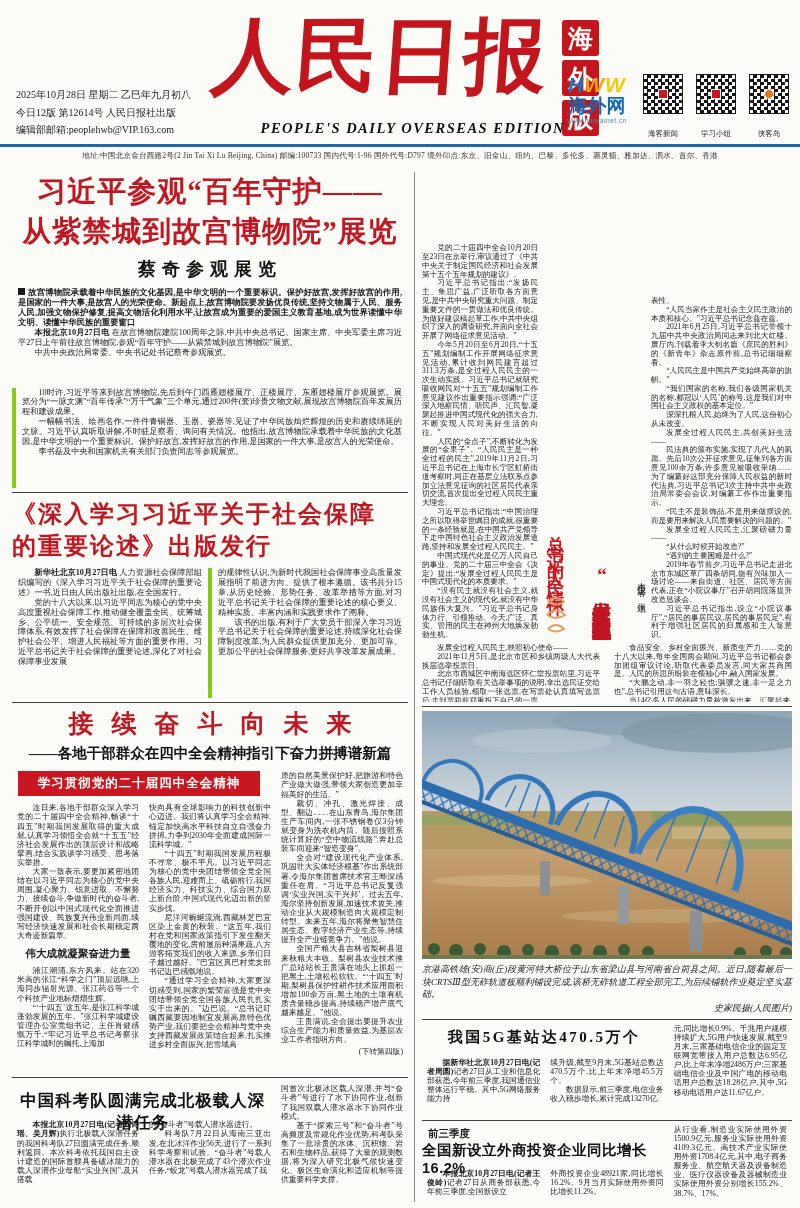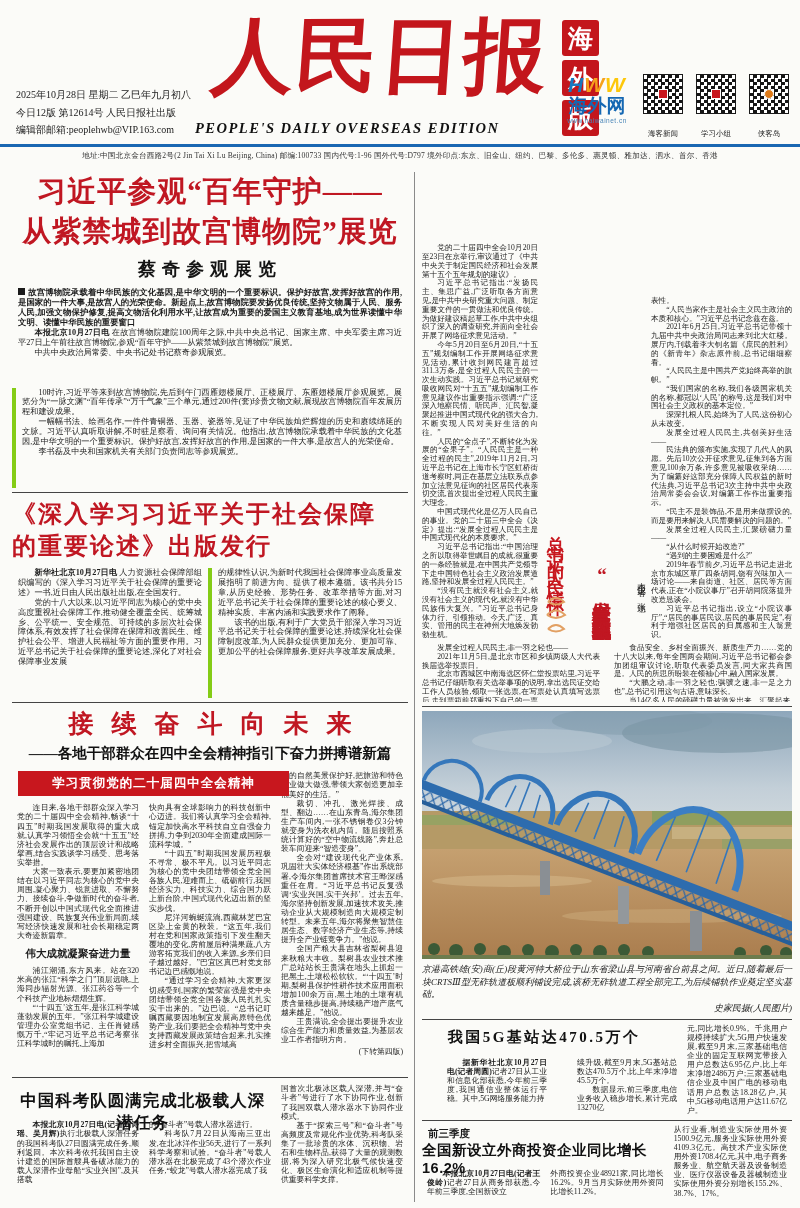--- a/index.html
+++ b/index.html
@@ -12,21 +12,21 @@
   
   .hdr { position: absolute; inset: 0 0 auto 0; height: 168px; }
   .date-block { position:absolute; left:16px; top:86px; font-size:10px; line-height:1.75; color:#222; white-space:nowrap; }
   .masthead { position:absolute; left:200px; top:8px; width:360px; text-align:center;
     font-size:82px; line-height:1.15; font-weight:900; color:#c3161c;
     letter-spacing:2px; transform:skewX(-4deg); font-family:"DejaVu Serif","Liberation Serif",serif; }
   .edition { position:absolute; left:562px; top:20px; display:flex; flex-direction:column; gap:4px; }
   .ed-box { width:37px; height:36px; background:#c3161c; color:#fff; border-radius:3px;
     display:flex; align-items:center; justify-content:center; font-size:25px; font-weight:bold;
     font-family:"Liberation Sans","DejaVu Sans",sans-serif; }
-  .eng-title { position:absolute; left:195px; top:120px; width:370px; text-align:left;
+  .eng-title { position:absolute; left:195px; top:120px; width:370px; text-align:right;
     font-size:14.5px; font-weight:bold; font-style:italic; letter-spacing:1.5px; color:#111; }
   .hdr-right { position:absolute; right:8px; top:74px; display:flex; gap:7px; align-items:flex-start; }
   .hww { width:72px; text-align:center; font-family:"Liberation Sans","DejaVu Sans",sans-serif; }
   .hww-letters { font-size:21px; font-weight:900; font-style:italic; letter-spacing:1px; line-height:1; }
   .hww-l1 { color:#1879c0; } .hww-l2 { color:#f6a21c; } .hww-l3 { color:#fdc70a; }
   .hww-name { font-size:19px; font-weight:900; color:#1568b3; line-height:1.15; }
   .hww-url { font-size:6.5px; color:#4a86b8; letter-spacing:0.5px; }
   .qr-item { width:46px; text-align:center; font-family:"Liberation Sans","DejaVu Sans",sans-serif; }
   .qr { width:40px; height:40px; margin:0 auto; border:1px solid #1a1a1a; position:relative;
     background: conic-gradient(#161616 25%, #fff 0 50%, #161616 0 75%, #fff 0); background-size:7px 7px; }
@@ -56,21 +56,21 @@
   .lead { font-weight:bold; font-size:8.4px; text-indent:0 !important; }
   .sq { display:inline-block; width:7px; height:7px; background:#1a1a1a; margin-right:3px; }
   
   .hlB { text-align:left; color:#c01722; font-weight:900; font-size:24px; line-height:1.35; letter-spacing:2px; margin:5px 0 6px; }
   .sec-b-body { height:130px; overflow:hidden; font-size:8.2px; line-height:1.2; }
   .sec-b-body .col { padding:0 6px; }
   
   .future { position:relative; margin-top:3px; }
   .fut-title { text-align:center; color:#c01722; font-weight:900; font-size:25px; letter-spacing:18px; text-indent:18px; }
   .fut-sub { text-align:center; font-size:14.5px; font-weight:bold; margin:4px 0 8px; color:#111; }
-  .banner { position:absolute; left:6px; top:64px; width:271px; background:#c8171e; color:#fff;
+  .banner { position:absolute; left:6px; top:64px; width:242px; background:#c8171e; color:#fff;
     font-family:"Liberation Sans","DejaVu Sans",sans-serif; font-weight:bold; font-size:12.5px;
     text-align:center; padding:4px 0; letter-spacing:1px; }
   .future-cols { height:302px; overflow:hidden; font-size:7.8px; line-height:1.17; }
   .future-cols .col { padding:0 5px; }
   .future-cols .col.pt { padding-top:32px; }
   .crosshead { text-align:center; font-size:10.5px; font-weight:bold; margin:7px 0;
     font-family:"Liberation Sans","DejaVu Sans",sans-serif; }
   .turn-note { text-align:right; font-size:7.8px; margin-top:2px; }
   
   .arctic { position:relative; height:130px; }
@@ -99,21 +99,21 @@
   .photo-wrap svg { display:block; width:370px; height:248px; }
   .caption { font-size:9px; line-height:1.4; text-align:justify; margin-top:4px; color:#222;
     font-style:italic; }
   .credit { font-size:9px; text-align:right; margin-top:1px; font-style:italic; }
   
   .g5 { position:relative; margin-top:3px; }
   .hl-g5 { position:absolute; top:4px; left:0; width:66%; text-align:center; font-size:15px;
     font-weight:900; letter-spacing:2.5px; color:#111; }
   .g5-cols { height:92px; overflow:hidden; font-size:7.8px; line-height:1.17; }
   .g5-cols .col { padding:0 5px; }
-  .g5-cols .col.pt { padding-top:34px;margin-left:20px; }
+  .g5-cols .col.pt { padding-top:34px; }
   .fdi { position:relative; margin-top:2px; }
   .kicker { position:absolute; top:2px; left:6px; font-size:10.5px; font-weight:bold;
     font-family:"Liberation Sans","DejaVu Sans",sans-serif; }
   .hl-fdi { position:absolute; top:16px; left:0; width:70%; text-align:left; font-size:14.5px;
     font-weight:900; letter-spacing:0.5px; color:#111; font-family:"Liberation Sans","DejaVu Sans",sans-serif; }
   .fdi-cols { height:98px; overflow:hidden; font-size:7.8px; line-height:1.17; }
   .fdi-cols .col { padding:0 5px; }
   .fdi-cols .col.pt { padding-top:44px; }
 </style>
 </head>
@@ -269,22 +269,22 @@
   <div class="zone-right">
 
     <div>
       <div class="demo">
         <div class="demo-col1 bt">
           <div>
               <p>党的二十届四中全会10月20日至23日在京举行,审议通过了《中共中央关于制定国民经济和社会发展第十五个五年规划的建议》。</p>
               <p>习近平总书记指出:“发扬民主、集思广益,广泛听取各方面意见,是中共中央研究重大问题、制定重要文件的一贯做法和优良传统。为做好建议稿起草工作,中共中央组织了深入的调查研究,并面向全社会开展了网络征求意见活动。”</p>
               <p>今年5月20日至6月20日,“十五五”规划编制工作开展网络征求意见活动,累计收到网民建言超过311.3万条,是全过程人民民主的一次生动实践。习近平总书记就研究吸收网民对“十五五”规划编制工作意见建议作出重要指示强调:“广泛深入地察民情、听民声、汇民智,凝聚起推进中国式现代化的强大合力,不断实现人民对美好生活的向往。”</p>
               <p>人民的“金点子”,不断转化为发展的“金果子”。“人民民主是一种全过程的民主”,2019年11月2日,习近平总书记在上海市长宁区虹桥街道考察时,同正在基层立法联系点参加立法意见征询的社区居民代表亲切交流,首次提出全过程人民民主重大理念。</p>
+              <p>习近平总书记指出:“中国治理之所以取得举世瞩目的成就,很重要的一条经验就是,在中国共产党领导下走中国特色社会主义政治发展道路,坚持和发展全过程人民民主。”</p>
               <p>中国式现代化是亿万人民自己的事业。党的二十届三中全会《决定》提出:“发展全过程人民民主是中国式现代化的本质要求。”</p>
-              <p>习近平总书记指出:“中国治理之所以取得举世瞩目的成就,很重要的一条经验就是,在中国共产党领导下走中国特色社会主义政治发展道路,坚持和发展全过程人民民主。”</p>
               <p>“没有民主就没有社会主义,就没有社会主义的现代化,就没有中华民族伟大复兴。”习近平总书记身体力行、引领推动。今天,广泛、真实、管用的民主在神州大地焕发勃勃生机。</p>
             </div>
         </div>
         <div class="series-strip">
           <div class="series-label">总书记的人民情怀</div>
           <svg width="24" height="46" viewBox="0 0 24 46">
             <path d="M4 8 q8 -8 16 0 q-8 5 -16 0 M3 21 q9 -9 18 0 q-9 6 -18 0 M4 35 q8 -8 16 0 q-8 5 -16 0" fill="none" stroke="#e2a063" stroke-width="2"></path>
           </svg>
         </div>
         <div class="vhead-strip">
@@ -308,21 +308,21 @@
               <p>“从什么时候开始改造?”</p>
               <p>“遇到的主要困难是什么?”</p>
               <p>2019年春节前夕,习近平总书记走进北京市东城区草厂四条胡同,饶有兴味加入一场讨论——来自街道、社区、居民等方面代表,正在“小院议事厅”召开胡同院落提升改造恳谈会。</p>
               <p>习近平总书记指出,设立“小院议事厅”,“居民的事居民议,居民的事居民定”,有利于增强社区居民的归属感和主人翁意识。</p>
             </div>
         </div>
       </div>
       <div class="demo-bottom">
         <div class="bt">
           <div>
-              <p>发展全过程人民民主,非一羽之轻也——</p>
+              <p>发展全过程人民民主,映照初心使命——</p>
               <p>2021年11月5日,是北京市区和乡镇两级人大代表换届选举投票日。</p>
               <p>北京市西城区中南海选区怀仁堂投票站里,习近平总书记仔细听取有关选举事项的说明,拿出选民证交给工作人员核验,领取一张选票,在写票处认真填写选票后,走到票箱前郑重投下自己的一票。</p>
             </div>
         </div>
         <div class="bt">
           <div>
               <p>食品安全、乡村全面振兴、新质生产力……党的十八大以来,每年全国两会期间,习近平总书记都会参加团组审议讨论,听取代表委员发言,同大家共商国是。人民的所思所盼装在领袖心中,融入国家发展。</p>
               <p>“大鹏之动,非一羽之轻也;骐骥之速,非一足之力也”,总书记引用这句古语,意味深长。</p>
               <p>当14亿多人民的磅礴力量被激发出来、汇聚起来,以中国式现代化全面推进强国建设、民族复兴伟业必将不断开创新局面。</p>
             </div>

